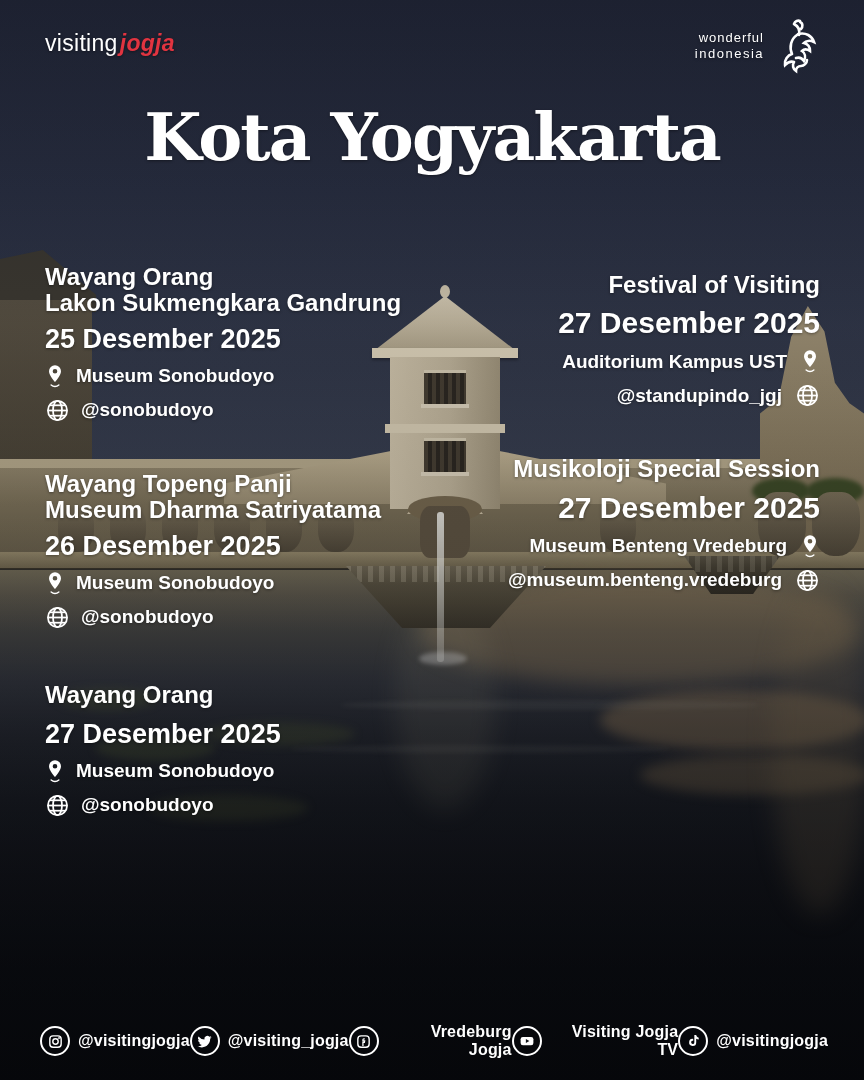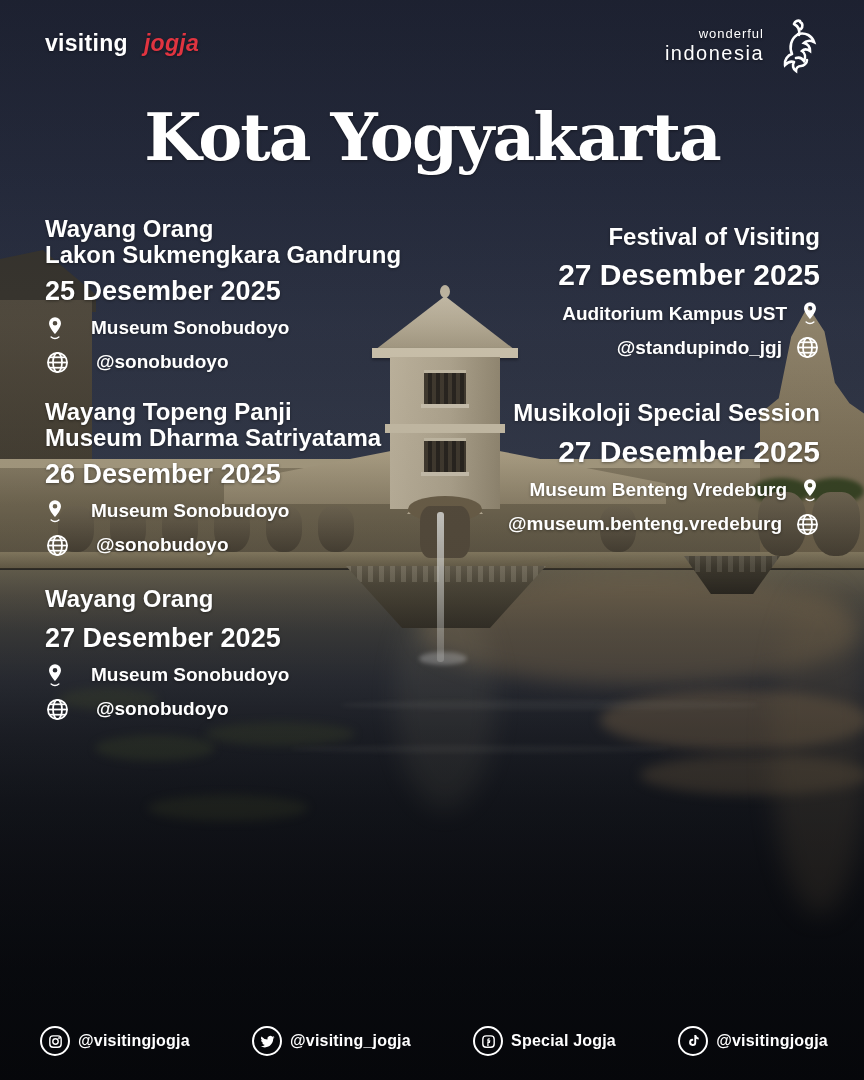--- a/index.html
+++ b/index.html
@@ -58,38 +58,38 @@
   .splash{left:419px;top:652px;width:48px;height:13px;border-radius:50%;
     background:rgba(255,255,255,.35);filter:blur(2px);}
   .water{left:0;right:0;top:570px;bottom:0;
     background:linear-gradient(180deg,#716a56 0%,#5b564a 5%,#434341 12%,#30333b 22%,#23262e 32%,#181b22 45%,#111319 60%,#0b0d12 78%,#090a0e 100%);}
   .refl{border-radius:50%;}
   .overlay{inset:0;background:linear-gradient(180deg,rgba(14,17,28,.38) 0%,rgba(14,17,28,.12) 30%,rgba(10,11,16,.18) 55%,rgba(6,7,10,.42) 82%,rgba(4,5,8,.58) 100%);}
 
   
   .content{position:absolute;inset:0;z-index:2;text-shadow:0 1px 3px rgba(0,0,0,.4);}
   .logo-vj{position:absolute;left:45px;top:30px;font-size:23px;letter-spacing:.3px;}
-  .logo-vj .v{font-weight:700;color:#fff;}
-  .logo-vj .j{font-weight:700;font-style:italic;color:#e13440;margin-left:16px;}
+  .logo-vj .v{font-weight:400;color:#fff;}
+  .logo-vj .j{font-weight:700;font-style:italic;color:#e13440;margin-left:2px;}
   .logo-wi{position:absolute;right:40px;top:16px;display:flex;align-items:center;gap:4px;}
   .logo-wi .txt{text-align:right;font-family:Liberation Sans, sans-serif;line-height:1;}
   .logo-wi .w1{font-size:13px;letter-spacing:1px;}
-  .logo-wi .w2{font-size:20px;letter-spacing:1.5px;margin-top:3px;}
+  .logo-wi .w2{font-size:13px;letter-spacing:1.5px;margin-top:3px;}
   .title{position:absolute;left:0;right:0;top:98px;text-align:center;
     font-family:"DejaVu Serif",serif;font-weight:700;font-size:66px;letter-spacing:-2px;}
 
   .col-left{position:absolute;left:45px;top:216px;width:420px;}
   .col-right{position:absolute;right:44px;top:224px;width:370px;text-align:right;}
-  .event{margin-bottom:24px;}
+  .event{margin-bottom:24px;margin-top:48px;}
   .col-right .event{margin-bottom:40px;}
   .ev-title{font-size:24px;font-weight:700;line-height:1.1;}
   .ev-title.spread{line-height:1.42;}
   .ev-date{font-size:27px;font-weight:700;margin-top:7px;}
   .col-right .ev-date{font-size:30px;margin-top:8px;}
-  .ev-row{display:flex;align-items:center;gap:26px;font-size:19px;font-weight:700;margin-top:9px;}
+  .ev-row{display:flex;align-items:center;gap:11px;font-size:19px;font-weight:700;margin-top:9px;}
   .col-right .ev-row{justify-content:flex-end;gap:13px;}
   .icon{flex:0 0 auto;display:flex;align-items:center;justify-content:center;}
 
   .social-bar{position:absolute;left:40px;right:36px;bottom:16px;height:46px;z-index:2;
     display:flex;align-items:center;justify-content:space-between;text-align:right;}
   .social-item{display:flex;align-items:center;gap:8px;font-size:16px;font-weight:700;letter-spacing:.2px;}
   .circle{width:30px;height:30px;border:2.5px solid #fff;border-radius:50%;
     display:flex;align-items:center;justify-content:center;flex:0 0 auto;}
 </style>
 </head>
@@ -343,23 +343,32 @@
       <span>@visiting_jogja</span>
     </div>
 
     <div class="social-item">
       <span class="circle">
         <svg width="17" height="17" viewBox="0 0 24 24" fill="none" stroke="#fff" stroke-width="2">
           <rect x="4" y="4" width="16" height="16" rx="4.5"></rect>
           <path d="M13.8 8.2h-1.4c-.8 0-1.2.5-1.2 1.3V11h2.4l-.4 2.2h-2v5" stroke-width="1.8"></path>
         </svg>
       </span>
-      <span>Special Jogja</span>
-    </div>
-
+      <span>Vredeburg Jogja</span>
+    </div>
+
+    <div class="social-item">
+      <span class="circle">
+        <svg width="18" height="18" viewBox="0 0 24 24">
+          <rect x="3.5" y="6.5" width="17" height="11" rx="3" fill="#fff"></rect>
+          <polygon points="10.5,9.4 15.2,12 10.5,14.6" fill="#14161b"></polygon>
+        </svg>
+      </span>
+      <span>Visiting Jogja TV</span>
+    </div>
 
     <div class="social-item">
       <span class="circle">
         <svg width="16" height="16" viewBox="0 0 24 24" fill="#fff">
           <path d="M16.8 3c.4 2 1.8 3.6 3.8 4v2.8c-1.4 0-2.7-.4-3.8-1.2v5.5a5.3 5.3 0 1 1-4.5-5.2v2.9a2.4 2.4 0 1 0 1.7 2.3V3h2.8z"></path>
         </svg>
       </span>
       <span>@visitingjogja</span>
     </div>
   </div>

